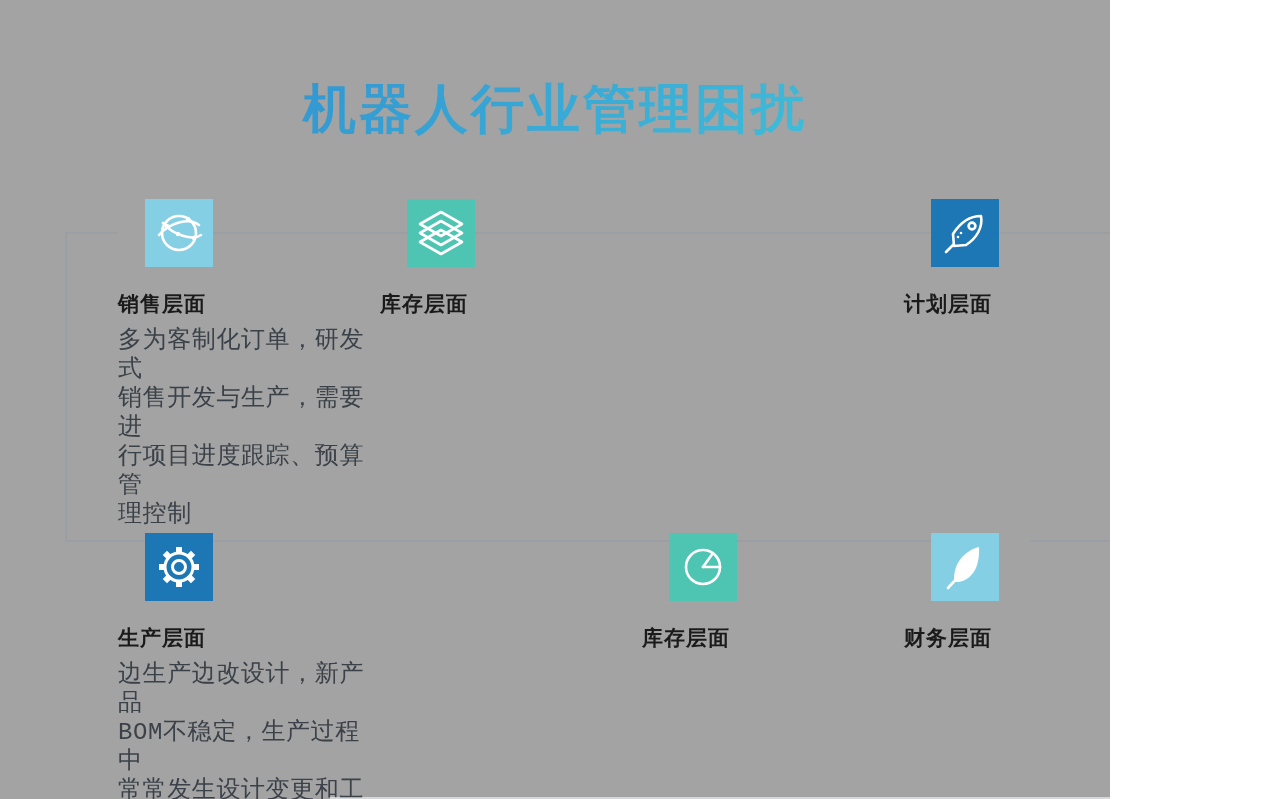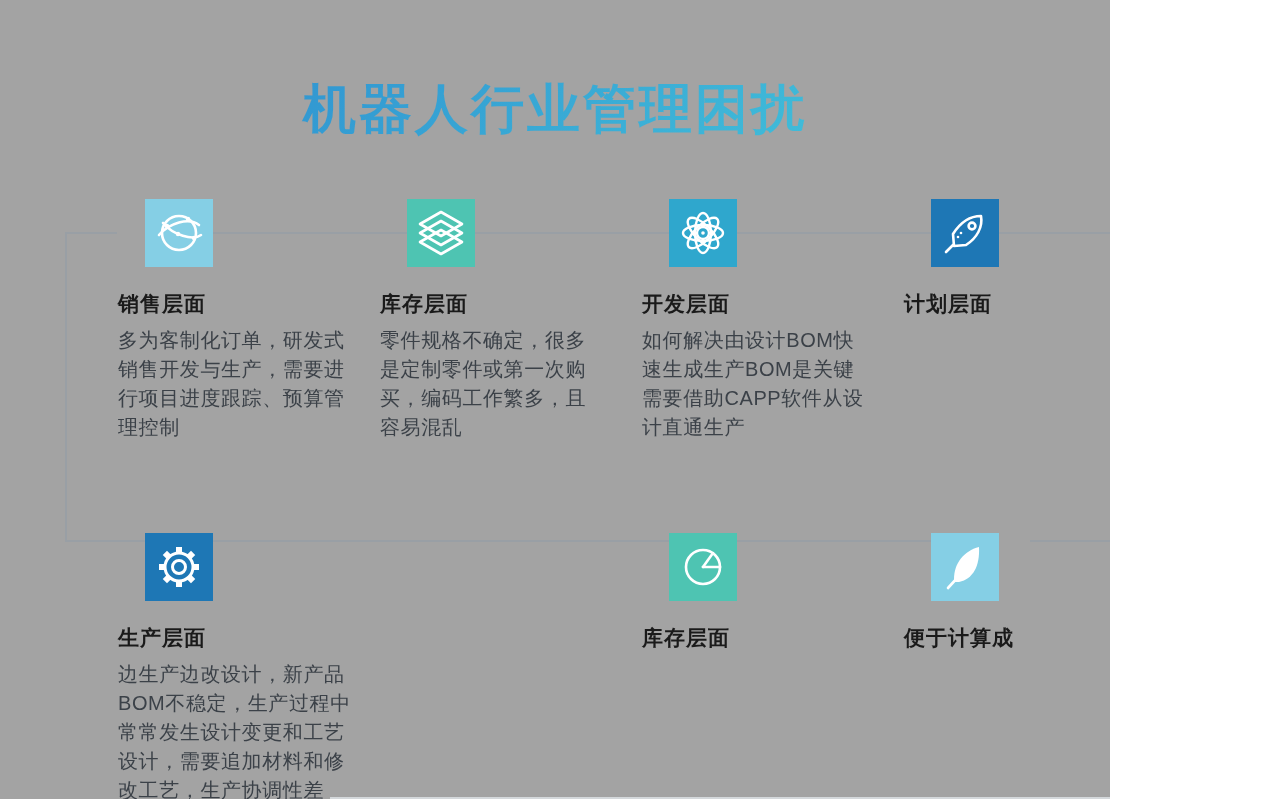--- a/index.html
+++ b/index.html
@@ -29,22 +29,22 @@
   .card{position:absolute;z-index:2;width:255px;}
   .card.r1{top:199px;} .card.r2{top:533px;}
   .card.c1{left:118px;} .card.c2{left:380px;} .card.c3{left:642px;}
   .card.c4{left:904px;width:290px;}
 
   .icon-box{width:68px;height:68px;margin-left:27px;
             display:flex;align-items:center;justify-content:center;}
   .icon-box svg{display:block;}
 
   .card h3{margin:23px 0 8px 0;font-size:21px;font-weight:800;color:#1a1a1a;letter-spacing:1px;}
-  .card p{margin:0;font-size:20px;line-height:29px;color:#3b4148;
-          white-space:pre-line;letter-spacing:0.6px;}
+  .card p{margin:0;font-size:24px;line-height:29px;color:#3b4148;
+          white-space:pre-line;letter-spacing:0.6px;font-family:Liberation Mono, monospace;}
 </style>
 </head>
 <body>
 
 <div id="page">
 
   <h1 class="page-title">机器人行业管理困扰</h1>
 
   <div class="line seg-top-left"></div>
   <div class="line seg-top-main"></div>
@@ -75,43 +75,22 @@
 
   <section class="card r1 c2">
     <div class="icon-box" style="background-color: rgb(78, 196, 178);">
       <svg width="68" height="68" viewBox="0 0 68 68" fill="none" stroke="#fff" stroke-width="2.6" stroke-linejoin="round">
         <path d="M34 13 L55 25 L34 37 L13 25 Z"></path>
         <path d="M34 22 L55 34 L34 46 L13 34 Z"></path>
         <path d="M34 31 L55 43 L34 55 L13 43 Z"></path>
       </svg>
     </div>
     <h3>库存层面</h3>
-    <p>零件规格不确定，很多
-是定制零件或第一次购
-买，编码工作繁多，且
-容易混乱</p>
   </section>
 
-  <section class="card r1 c3">
-    <div class="icon-box" style="background-color: rgb(47, 167, 205);">
-      <svg width="68" height="68" viewBox="0 0 68 68" fill="none" stroke="#fff" stroke-width="2.4">
-        <ellipse cx="34" cy="34" rx="20" ry="8"></ellipse>
-        <ellipse cx="34" cy="34" rx="20" ry="8" transform="rotate(45 34 34)"></ellipse>
-        <ellipse cx="34" cy="34" rx="20" ry="8" transform="rotate(90 34 34)"></ellipse>
-        <ellipse cx="34" cy="34" rx="20" ry="8" transform="rotate(135 34 34)"></ellipse>
-        <circle cx="34" cy="34" r="6"></circle>
-        <circle cx="34" cy="34" r="1.8" fill="#fff" stroke="none"></circle>
-      </svg>
-    </div>
-    <h3>开发层面</h3>
-    <p>如何解决由设计BOM快
-速生成生产BOM是关键
-需要借助CAPP软件从设
-计直通生产</p>
-  </section>
 
   <section class="card r1 c4">
     <div class="icon-box" style="background-color: rgb(30, 119, 181);">
       <svg width="68" height="68" viewBox="0 0 68 68" fill="none" stroke="#fff" stroke-width="2.6" stroke-linecap="round" stroke-linejoin="round">
         <path d="M50 17 C52 28 46 39 35 46 L23 47 L22 35 C29 24 39 17 50 17 Z"></path>
         <circle cx="41" cy="27" r="3.4"></circle>
         <path d="M22 46 L15 53"></path>
         <circle cx="30" cy="34" r="1.3" fill="#fff" stroke="none"></circle>
         <circle cx="27" cy="38" r="1.3" fill="#fff" stroke="none"></circle>
       </svg>
@@ -156,16 +135,16 @@
     <h3>库存层面</h3>
   </section>
 
   <section class="card r2 c4">
     <div class="icon-box" style="background-color: rgb(133, 207, 229);">
       <svg width="68" height="68" viewBox="0 0 68 68" fill="none" stroke="#fff" stroke-width="2.6" stroke-linecap="round">
         <path d="M48 14 C33 18 23 30 23 46 L23 49 L28 49 C42 46 49 33 48 14 Z" fill="#fff" stroke="none"></path>
         <path d="M17 55 L28 43"></path>
       </svg>
     </div>
-    <h3>便于计算成</h3>
+    <h3>财务层面</h3>
   </section>
 
 </div>
 
 </body></html>

